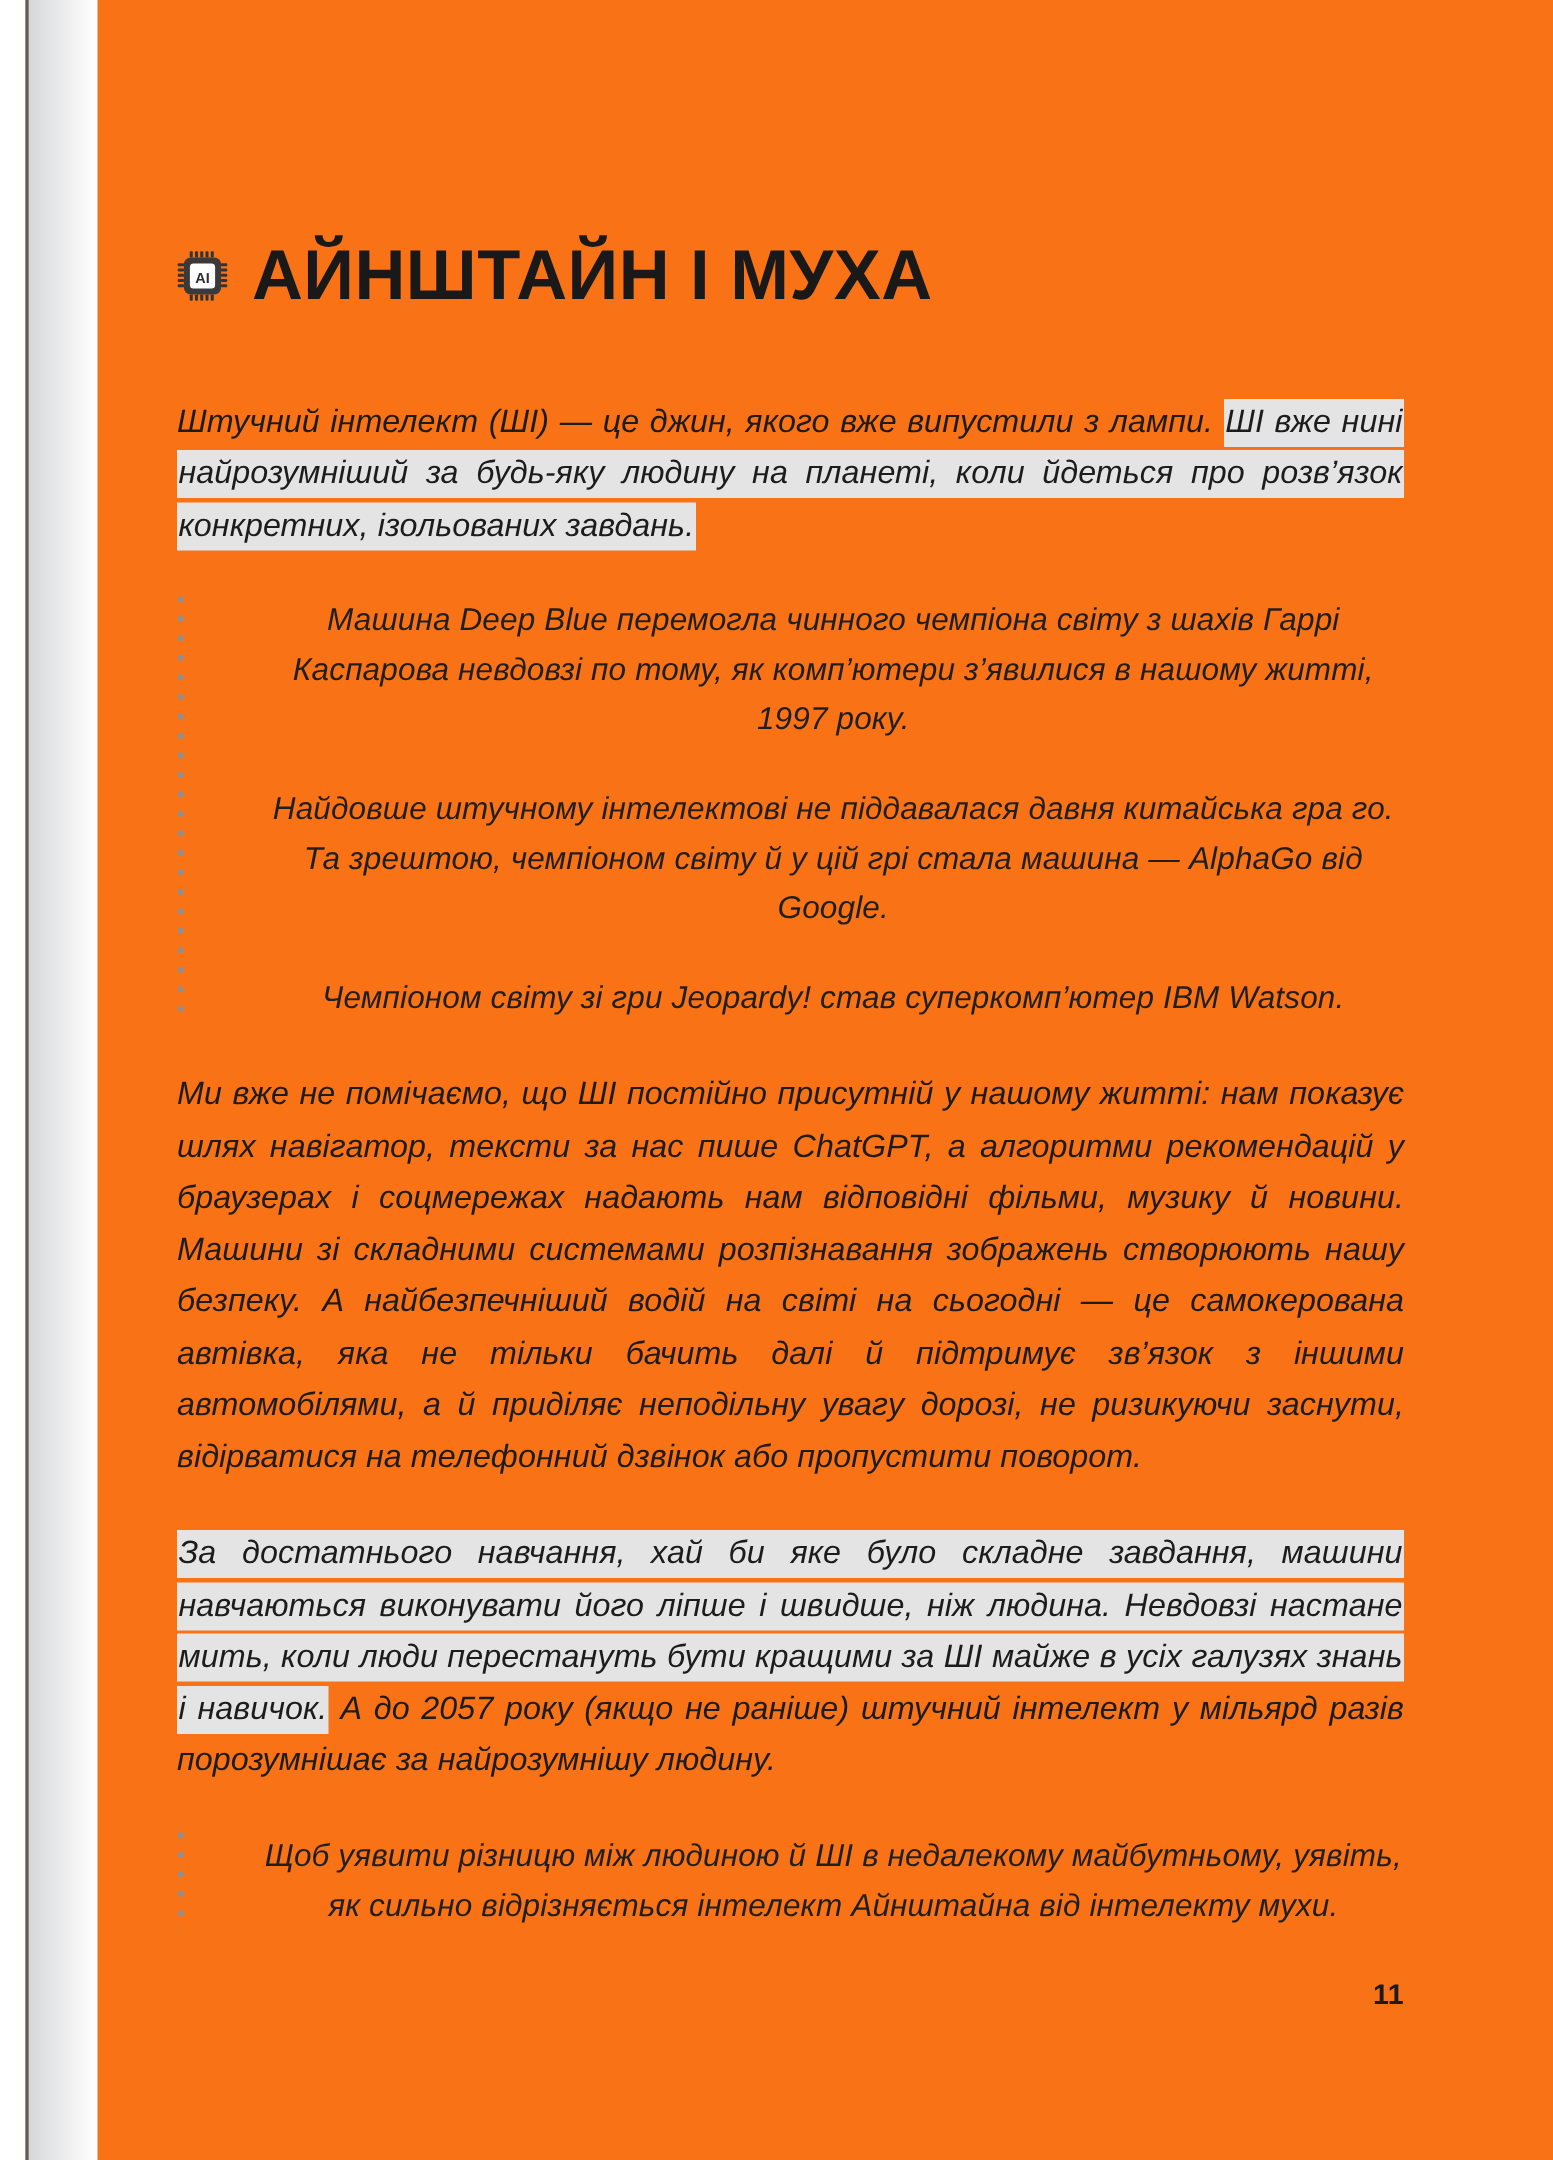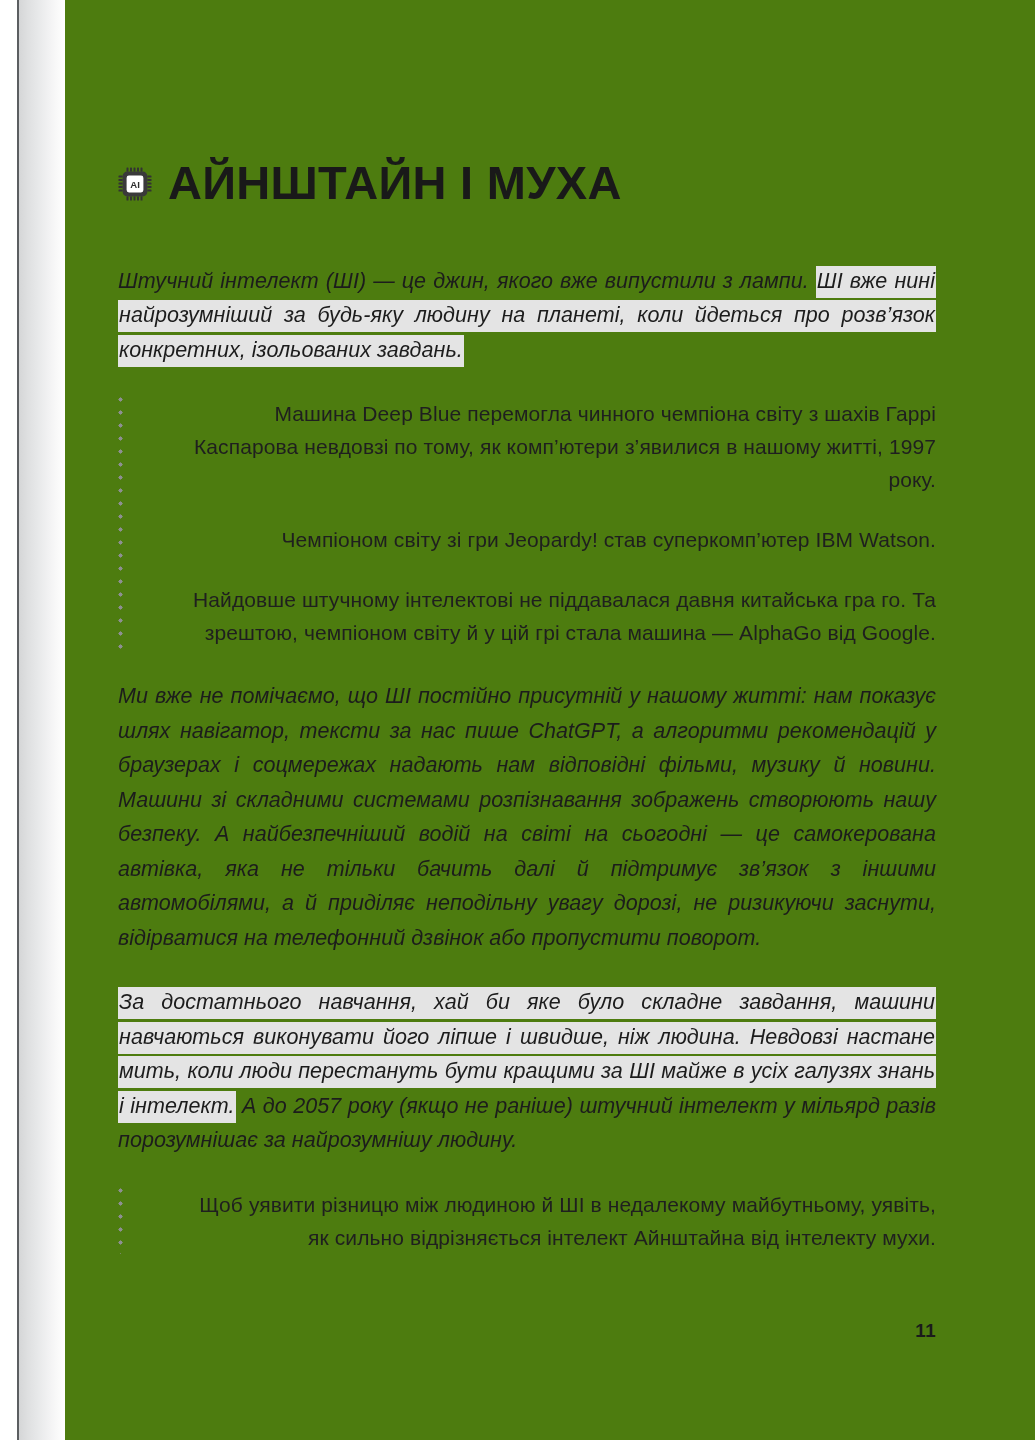--- a/index.html
+++ b/index.html
@@ -10,21 +10,21 @@
   }
   body {
     font-family: "Liberation Sans", sans-serif;
     -webkit-font-smoothing: antialiased;
   }
 
   .page {
     position: relative;
     width: 1035px;
     height: 1440px;
-    background: #4d7c0f;
+    background: #f97316;
     overflow: hidden;
     box-sizing: border-box;
   }
 
   
   .spine-line {
     position: absolute;
     left: 17px;
     top: 0;
     width: 2px;
@@ -133,21 +133,22 @@
     left: 0;
     top: 0;
     bottom: 0;
     width: 5px;
   }
   p.quote {
     margin: 0;
     font-size: 21px;
     line-height: 33px;
     color: #1f1f1f;
-    text-align: right;
+    font-style: italic;
+    text-align: center;
     letter-spacing: 0.1px;
   }
   p.quote + p.quote { margin-top: 27px; }
 
   
   .page-number {
     position: absolute;
     right: 0;
     top: 1320px;
     font-size: 19px;
@@ -205,29 +206,29 @@
       <h1 class="chapter-title">АЙНШТАЙН І МУХА</h1>
     </div>
 
     <p class="body"><span>Штучний інтелект (ШІ) — це джин, якого вже випустили з лампи. </span><span class="hl">ШІ вже нині найрозумніший за будь-яку людину на планеті, коли йдеться про розв’язок конкретних, ізольованих завдань.</span></p>
 
     <div class="quote-block">
       <div class="rulewrap">
         <div class="quote-rule" style="transform:none;left:0;"></div>
       </div>
       <p class="quote">Машина Deep Blue перемогла чинного чемпіона світу з шахів Гаррі Каспарова невдовзі по тому, як комп’ютери з’явилися в нашому житті, 1997 року.</p>
+      <p class="quote">Найдовше штучному інтелектові не піддавалася давня китайська гра го. Та зрештою, чемпіоном світу й у цій грі стала машина — AlphaGo від Google.</p>
       <p class="quote">Чемпіоном світу зі гри Jeopardy! став суперкомп’ютер IBM Watson.</p>
-      <p class="quote">Найдовше штучному інтелектові не піддавалася давня китайська гра го. Та зрештою, чемпіоном світу й у цій грі стала машина — AlphaGo від Google.</p>
     </div>
 
     <p class="body">Ми вже не помічаємо, що ШІ постійно присутній у нашому житті: нам показує шлях навігатор, тексти за нас пише ChatGPT, а алгоритми рекомендацій у браузерах і соцмережах надають нам відповідні фільми, музику й новини. Машини зі складними системами розпізнавання зображень створюють нашу безпеку. А найбезпечніший водій на світі на сьогодні — це самокерована автівка, яка не тільки бачить далі й підтримує зв’язок з іншими автомобілями, а й приділяє неподільну увагу дорозі, не ризикуючи заснути, відірватися на телефонний дзвінок або пропустити поворот.</p>
 
     <div class="gap-lg"></div>
 
-    <p class="body"><span class="hl">За достатнього навчання, хай би яке було складне завдання, машини навчаються виконувати його ліпше і швидше, ніж людина. Невдовзі настане мить, коли люди перестануть бути кращими за ШІ майже в усіх галузях знань і інтелект.</span><span> А до 2057 року (якщо не раніше) штучний інтелект у мільярд разів порозумнішає за найрозумнішу людину.</span></p>
+    <p class="body"><span class="hl">За достатнього навчання, хай би яке було складне завдання, машини навчаються виконувати його ліпше і швидше, ніж людина. Невдовзі настане мить, коли люди перестануть бути кращими за ШІ майже в усіх галузях знань і навичок.</span><span> А до 2057 року (якщо не раніше) штучний інтелект у мільярд разів порозумнішає за найрозумнішу людину.</span></p>
 
     <div class="quote-block">
       <div class="rulewrap">
         <div class="quote-rule" style="transform:none;left:0;"></div>
       </div>
       <p class="quote">Щоб уявити різницю між людиною й ШІ в недалекому майбутньому, уявіть, як сильно відрізняється інтелект Айнштайна від інтелекту мухи.</p>
     </div>
 
 
     <div class="page-number">11</div>

